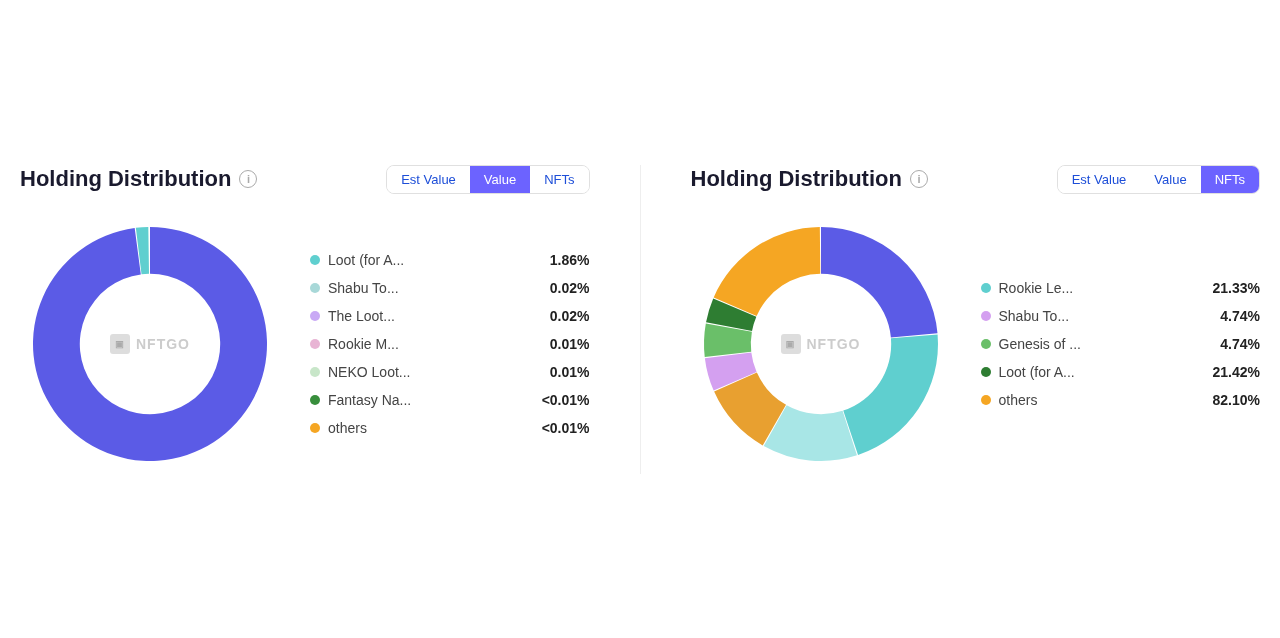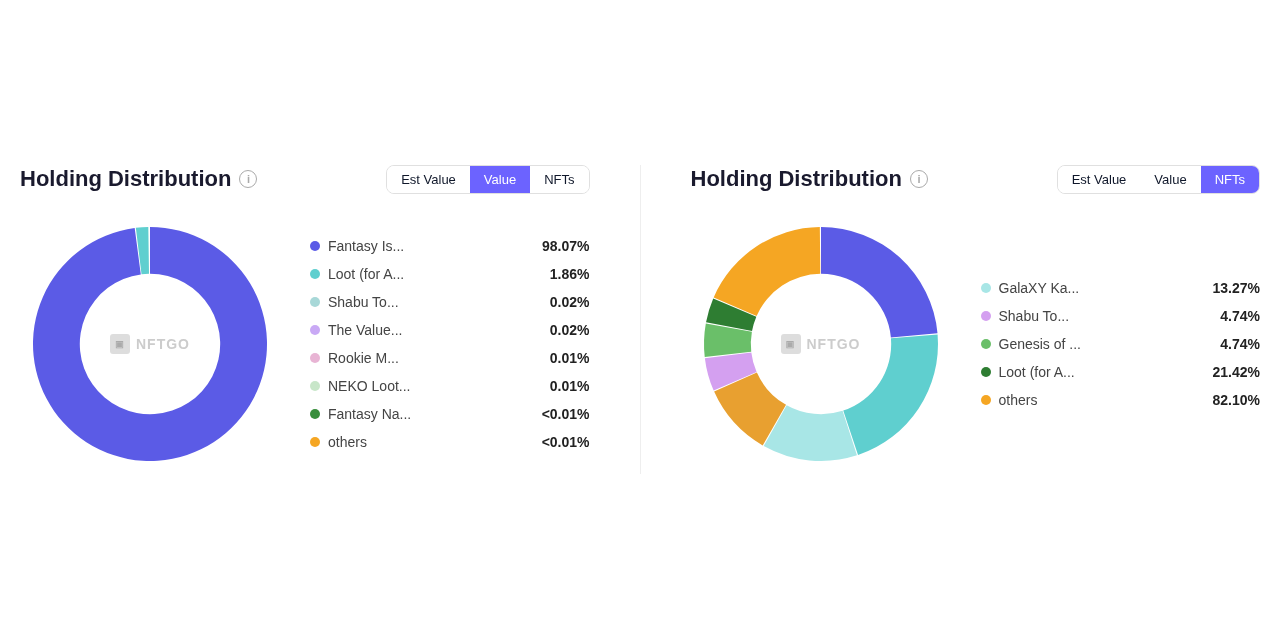--- a/index.html
+++ b/index.html
@@ -62,21 +62,21 @@
       overflow: hidden;
     }
 
     .tab-btn {
       padding: 6px 14px;
       font-size: 13px;
       font-weight: 500;
       background: #fff;
       border: none;
       cursor: pointer;
-      color: #0f172a;
+      color: #1d4ed8;
     }
 
     .tab-btn.active {
       background: #6c63ff;
       color: #fff;
     }
 
     .panel-body {
       display: flex;
       gap: 30px;
@@ -212,43 +212,36 @@
         <div class="donut-label">
           <div class="nftgo-logo">
             <div class="nftgo-icon">▣</div>
             <span>NFTGO</span>
           </div>
         </div>
       </div>
       <div class="legend" id="legend-left">
           <div class="legend-item">
       <div class="legend-left">
-        <div class="legend-dot" style="background:#5b5be6;"></div>
-        <span class="legend-name">Fantasy Is...</span>
-      </div>
-      <span class="legend-value">98.07%</span>
-    </div>
-          <div class="legend-item">
-      <div class="legend-left">
         <div class="legend-dot" style="background:#5fcfcf;"></div>
         <span class="legend-name">Loot (for A...</span>
       </div>
       <span class="legend-value">1.86%</span>
     </div>
           <div class="legend-item">
       <div class="legend-left">
         <div class="legend-dot" style="background:#a8d8d8;"></div>
         <span class="legend-name">Shabu To...</span>
       </div>
       <span class="legend-value">0.02%</span>
     </div>
           <div class="legend-item">
       <div class="legend-left">
         <div class="legend-dot" style="background:#c9a9f5;"></div>
-        <span class="legend-name">The Value...</span>
+        <span class="legend-name">The Loot...</span>
       </div>
       <span class="legend-value">0.02%</span>
     </div>
           <div class="legend-item">
       <div class="legend-left">
         <div class="legend-dot" style="background:#e8b4d4;"></div>
         <span class="legend-name">Rookie M...</span>
       </div>
       <span class="legend-value">0.01%</span>
     </div>
@@ -354,24 +347,24 @@
         <div class="donut-label">
           <div class="nftgo-logo">
             <div class="nftgo-icon">▣</div>
             <span>NFTGO</span>
           </div>
         </div>
       </div>
       <div class="legend" id="legend-right">
           <div class="legend-item">
       <div class="legend-left">
-        <div class="legend-dot" style="background:#a8e6e6;"></div>
-        <span class="legend-name">GalaXY Ka...</span>
-      </div>
-      <span class="legend-value">13.27%</span>
+        <div class="legend-dot" style="background:#5fcfcf;"></div>
+        <span class="legend-name">Rookie Le...</span>
+      </div>
+      <span class="legend-value">21.33%</span>
     </div>
           <div class="legend-item">
       <div class="legend-left">
         <div class="legend-dot" style="background:#d4a0f0;"></div>
         <span class="legend-name">Shabu To...</span>
       </div>
       <span class="legend-value">4.74%</span>
     </div>
           <div class="legend-item">
       <div class="legend-left">

